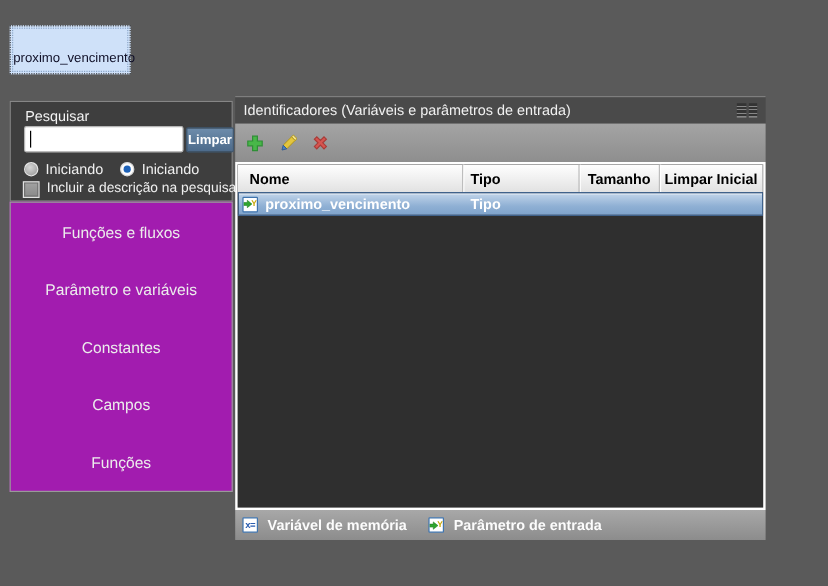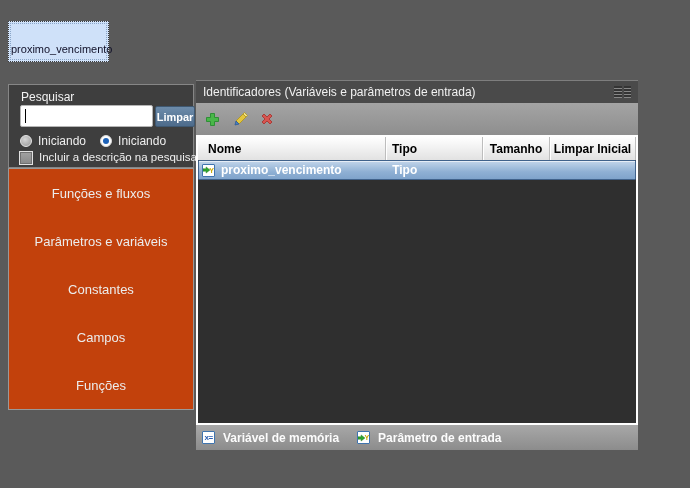--- a/index.html
+++ b/index.html
@@ -45,21 +45,21 @@
   .radio-gap{width:14px;flex:none;}
   .check-row{position:absolute;left:10px;top:66px;display:flex;align-items:flex-start;color:#efefef;font-size:11.5px;}
   .checkbox{
     width:12px;height:12px;flex:none;border:1px solid #e2e2e2;box-sizing:content-box;
     background:linear-gradient(#a2a2a2,#898989);box-shadow:inset 0 0 0 1px #707070;
   }
   .check-label{margin-left:6px;white-space:nowrap;}
   
   .sections-panel{
     position:absolute;left:8px;top:168px;width:186px;height:242px;
-    background:#c2410c;border:1px solid #999;box-sizing:border-box;
+    background:#a21caf;border:1px solid #999;box-sizing:border-box;
     display:flex;flex-direction:column;
   }
   .section-item{flex:1;display:flex;align-items:center;justify-content:center;color:#ececec;font-size:13px;cursor:pointer;}
   
   .idpanel{position:absolute;left:196px;top:80px;width:442px;height:268px;display:flex;flex-direction:column;}
   .idpanel-header{
     height:23px;flex:none;background:#4a4a4a;border-top:1px solid #7e7e7e;box-sizing:border-box;
     display:flex;align-items:center;padding:0 7px;color:#f1f1f1;font-size:12px;
   }
   .idpanel-title{flex:1;white-space:nowrap;overflow:hidden;}
@@ -129,21 +129,21 @@
     <span class="radio-label">Iniciando</span>
   </div>
   <div class="check-row">
     <span class="checkbox"></span>
     <span class="check-label">Incluir a descrição na pesquisa</span>
   </div>
 </div>
 
 <div class="sections-panel">
   <div class="section-item">Funções e fluxos</div>
-  <div class="section-item">Parâmetros e variáveis</div>
+  <div class="section-item">Parâmetro e variáveis</div>
   <div class="section-item">Constantes</div>
   <div class="section-item">Campos</div>
   <div class="section-item">Funções</div>
 </div>
 
 <div class="idpanel">
 
   <div class="idpanel-header">
     <span class="idpanel-title">Identificadores (Variáveis e parâmetros de entrada)</span>
     <span class="columns-icon">

